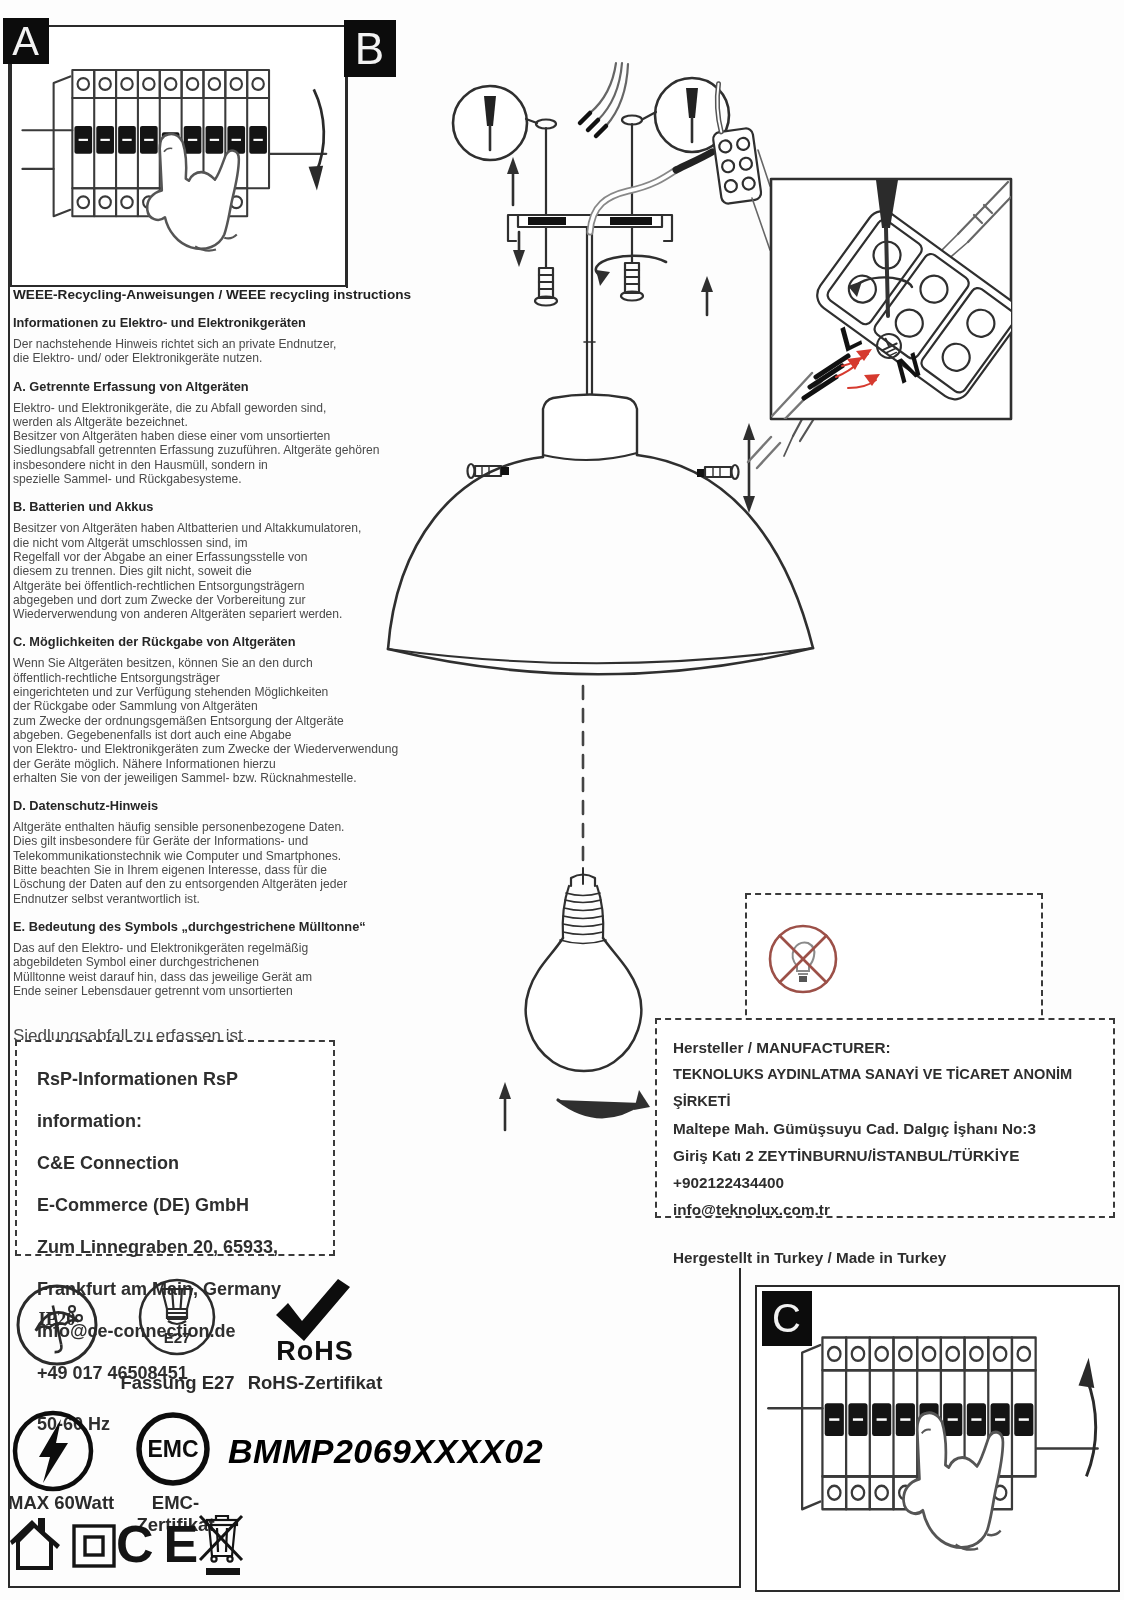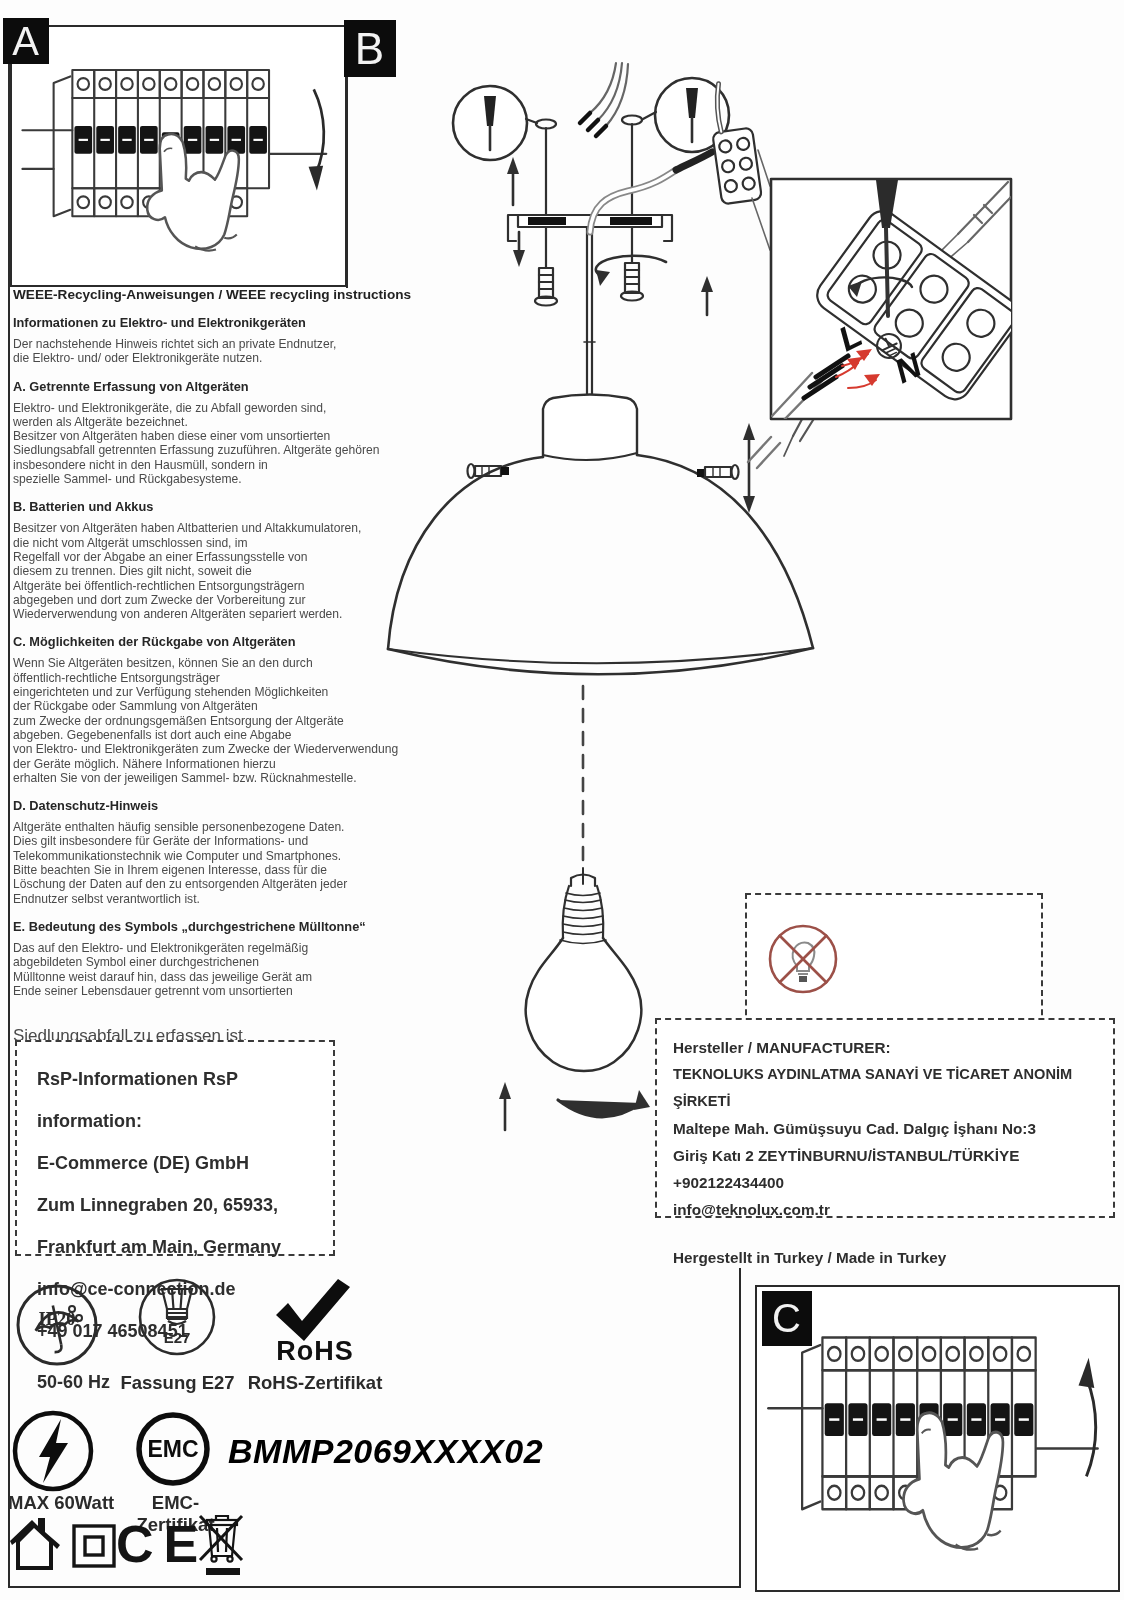--- a/index.html
+++ b/index.html
@@ -436,20 +436,21 @@
         <line x1="-5" y1="15" x2="5" y2="15"></line>
         <rect x="-4" y="17" width="8" height="6" fill="#555" stroke="none"></rect>
       </g>
       <line x1="-24" y1="-24" x2="24" y2="24" stroke="#9c5048" stroke-width="2.6"></line>
       <line x1="24" y1="-24" x2="-24" y2="24" stroke="#9c5048" stroke-width="2.6"></line>
     </svg>
   </div>
 
   <div class="abs dash-box rsp" style="left:15px;top:1040px;width:292px;height:186px;">
     <div class="rsp-line">RsP-Informationen RsP information:</div>
+    <div class="rsp-line">C&amp;E Connection</div>
     <div class="rsp-line">E-Commerce (DE) GmbH</div>
     <div class="rsp-line">Zum Linnegraben 20, 65933,</div>
     <div class="rsp-line">Frankfurt am Main, Germany</div>
     <div class="rsp-line">info@ce-connection.de</div>
     <div class="rsp-line">+49 017 46508451</div>
     <div class="rsp-line rsp-hz">50-60 Hz</div>
   </div>
 
   <div class="abs dash-box man" style="left:655px;top:1018px;width:430px;height:172px;">
     <div class="man-line">Hersteller / MANUFACTURER:</div>

